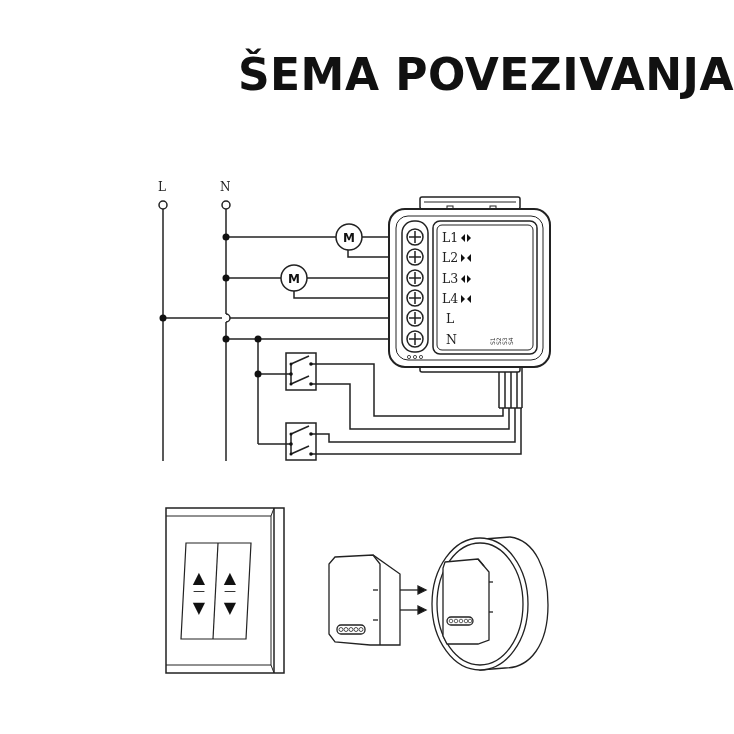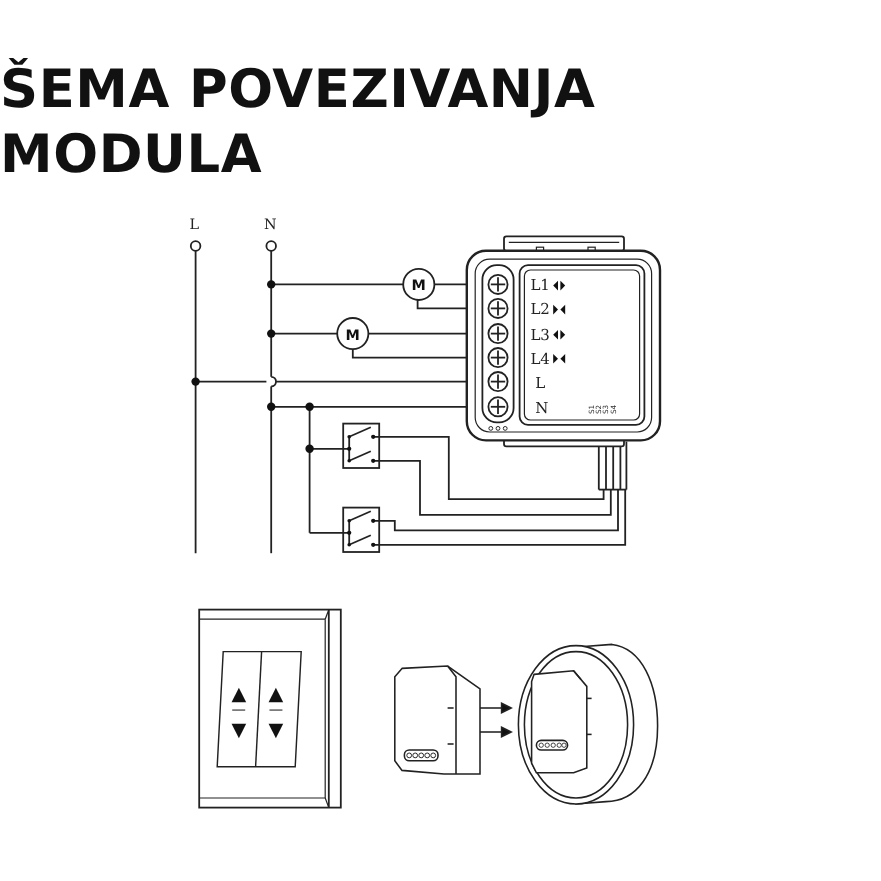--- a/index.html
+++ b/index.html
@@ -1,35 +1,34 @@
 <!DOCTYPE html>
 <html><head>
   <meta charset="utf-8">
   <style>
     html, body { margin: 0; padding: 0; background: #ffffff; }
     body { width: 734px; height: 734px; position: relative; overflow: hidden; font-family: "DejaVu Sans", sans-serif; }
     .title {
       position: absolute; left: 0; top: 48px; width: 734px;
-      text-align: left; color: #111111;
+      text-align: right; color: #111111;
       font-family: "DejaVu Sans", sans-serif; font-weight: 900;
       font-size: 44px; line-height: 54px; letter-spacing: 0.5px;
     }
     .title div { transform: scaleY(1.0); }
     svg.diagram { position: absolute; left: 0; top: 0; }
     .lbl { font-family: "DejaVu Serif", serif; font-size: 12px; fill: #222; }
     .term { font-family: "DejaVu Serif", serif; font-size: 12.5px; fill: #222; }
     .mtext { font-family: "DejaVu Sans", sans-serif; font-weight: bold; font-size: 12px; fill: #111; }
     .small { font-family: "DejaVu Sans", sans-serif; font-size: 6px; fill: #333; }
   </style>
 </head>
 <body>
 
 <div class="title">
   <div>ŠEMA POVEZIVANJA</div>
-  <div>MODULA</div>
 </div>
 
 <svg class="diagram" width="734" height="734" viewBox="0 0 734 734" xmlns="http://www.w3.org/2000/svg">
   <g stroke="#222" stroke-width="1.5" fill="none">
     
   </g>
   <text class="lbl" x="158" y="191">L</text>
   <text class="lbl" x="220" y="191">N</text>
 
   <g stroke="#222" stroke-width="1.5" fill="none">

